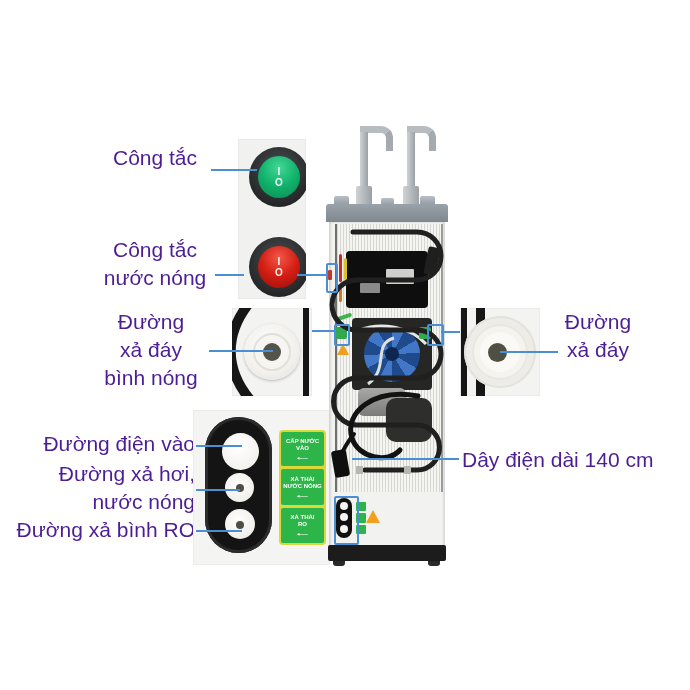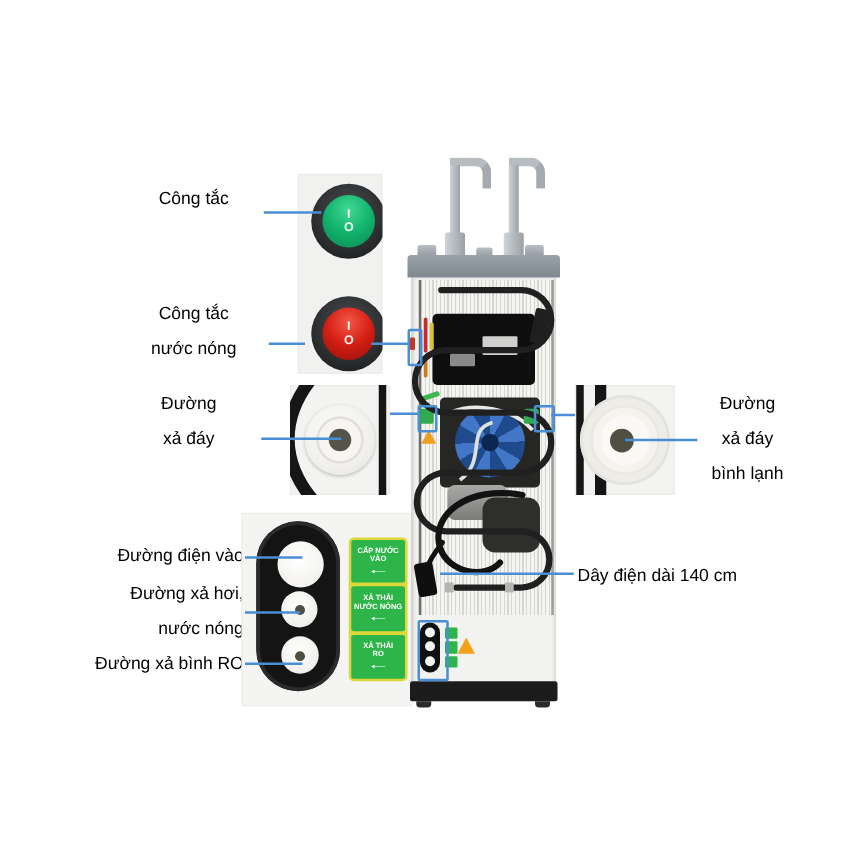--- a/index.html
+++ b/index.html
@@ -2,21 +2,21 @@
 <html><head>
 <meta charset="utf-8">
 <style>
   html,body{margin:0;padding:0;}
   body{
     width:690px;height:690px;position:relative;background:#ffffff;
     font-family:"Liberation Sans", sans-serif;overflow:hidden;
   }
   .abs{position:absolute;}
   
-  .lbl{position:absolute;color:#000000;font-size:14px;line-height:28px;}
+  .lbl{position:absolute;color:#4c1d95;font-size:21px;line-height:28px;}
   .lbl.center{text-align:center;}
   .lbl.right{text-align:right;}
   
   .cline{position:absolute;height:2px;background:#4a8ed5;z-index:40;}
   .bluerect{position:absolute;border:2px solid #4a8ed5;border-radius:2px;z-index:40;background:transparent;}
   
   .photo{position:absolute;background:#f3f3f1;overflow:hidden;box-shadow:inset 0 0 0 1px rgba(0,0,0,.03);}
   
   .switch{position:absolute;width:60px;height:60px;border-radius:50%;
     background:radial-gradient(circle at 50% 38%, #4c4f52 0%, #2c2e30 58%, #171819 100%);
@@ -46,32 +46,32 @@
 <div class="lbl center" style="left:92px;top:144px;width:126px;">
   <div>Công tắc</div>
 </div>
 <div class="lbl center" style="left:92px;top:236px;width:126px;">
   <div>Công tắc</div>
   <div>nước nóng</div>
 </div>
 <div class="lbl center" style="left:95px;top:308px;width:112px;">
   <div>Đường</div>
   <div>xả đáy</div>
+  <div>bình nóng</div>
 </div>
 <div class="lbl right" style="left:0px;top:430px;width:195px;">Đường điện vào</div>
 <div class="lbl right" style="left:0px;top:460px;width:195px;">
   <div>Đường xả hơi,</div>
   <div>nước nóng</div>
 </div>
 <div class="lbl right" style="left:0px;top:516px;width:195px;">Đường xả bình RO</div>
 
 <div class="lbl center" style="left:543px;top:308px;width:110px;">
   <div>Đường</div>
   <div>xả đáy</div>
-  <div>bình lạnh</div>
 </div>
 <div class="lbl" style="left:462px;top:446px;">Dây điện dài 140 cm</div>
 
 <div class="cline" style="left:211px;top:169px;width:46px;"></div>
 <div class="cline" style="left:215px;top:274px;width:29px;"></div>
 <div class="cline" style="left:297px;top:274px;width:31px;"></div>
 <div class="cline" style="left:209px;top:350px;width:64px;"></div>
 <div class="cline" style="left:312px;top:330px;width:24px;"></div>
 <div class="cline" style="left:441px;top:331px;width:19px;"></div>
 <div class="cline" style="left:500px;top:351px;width:58px;"></div>

